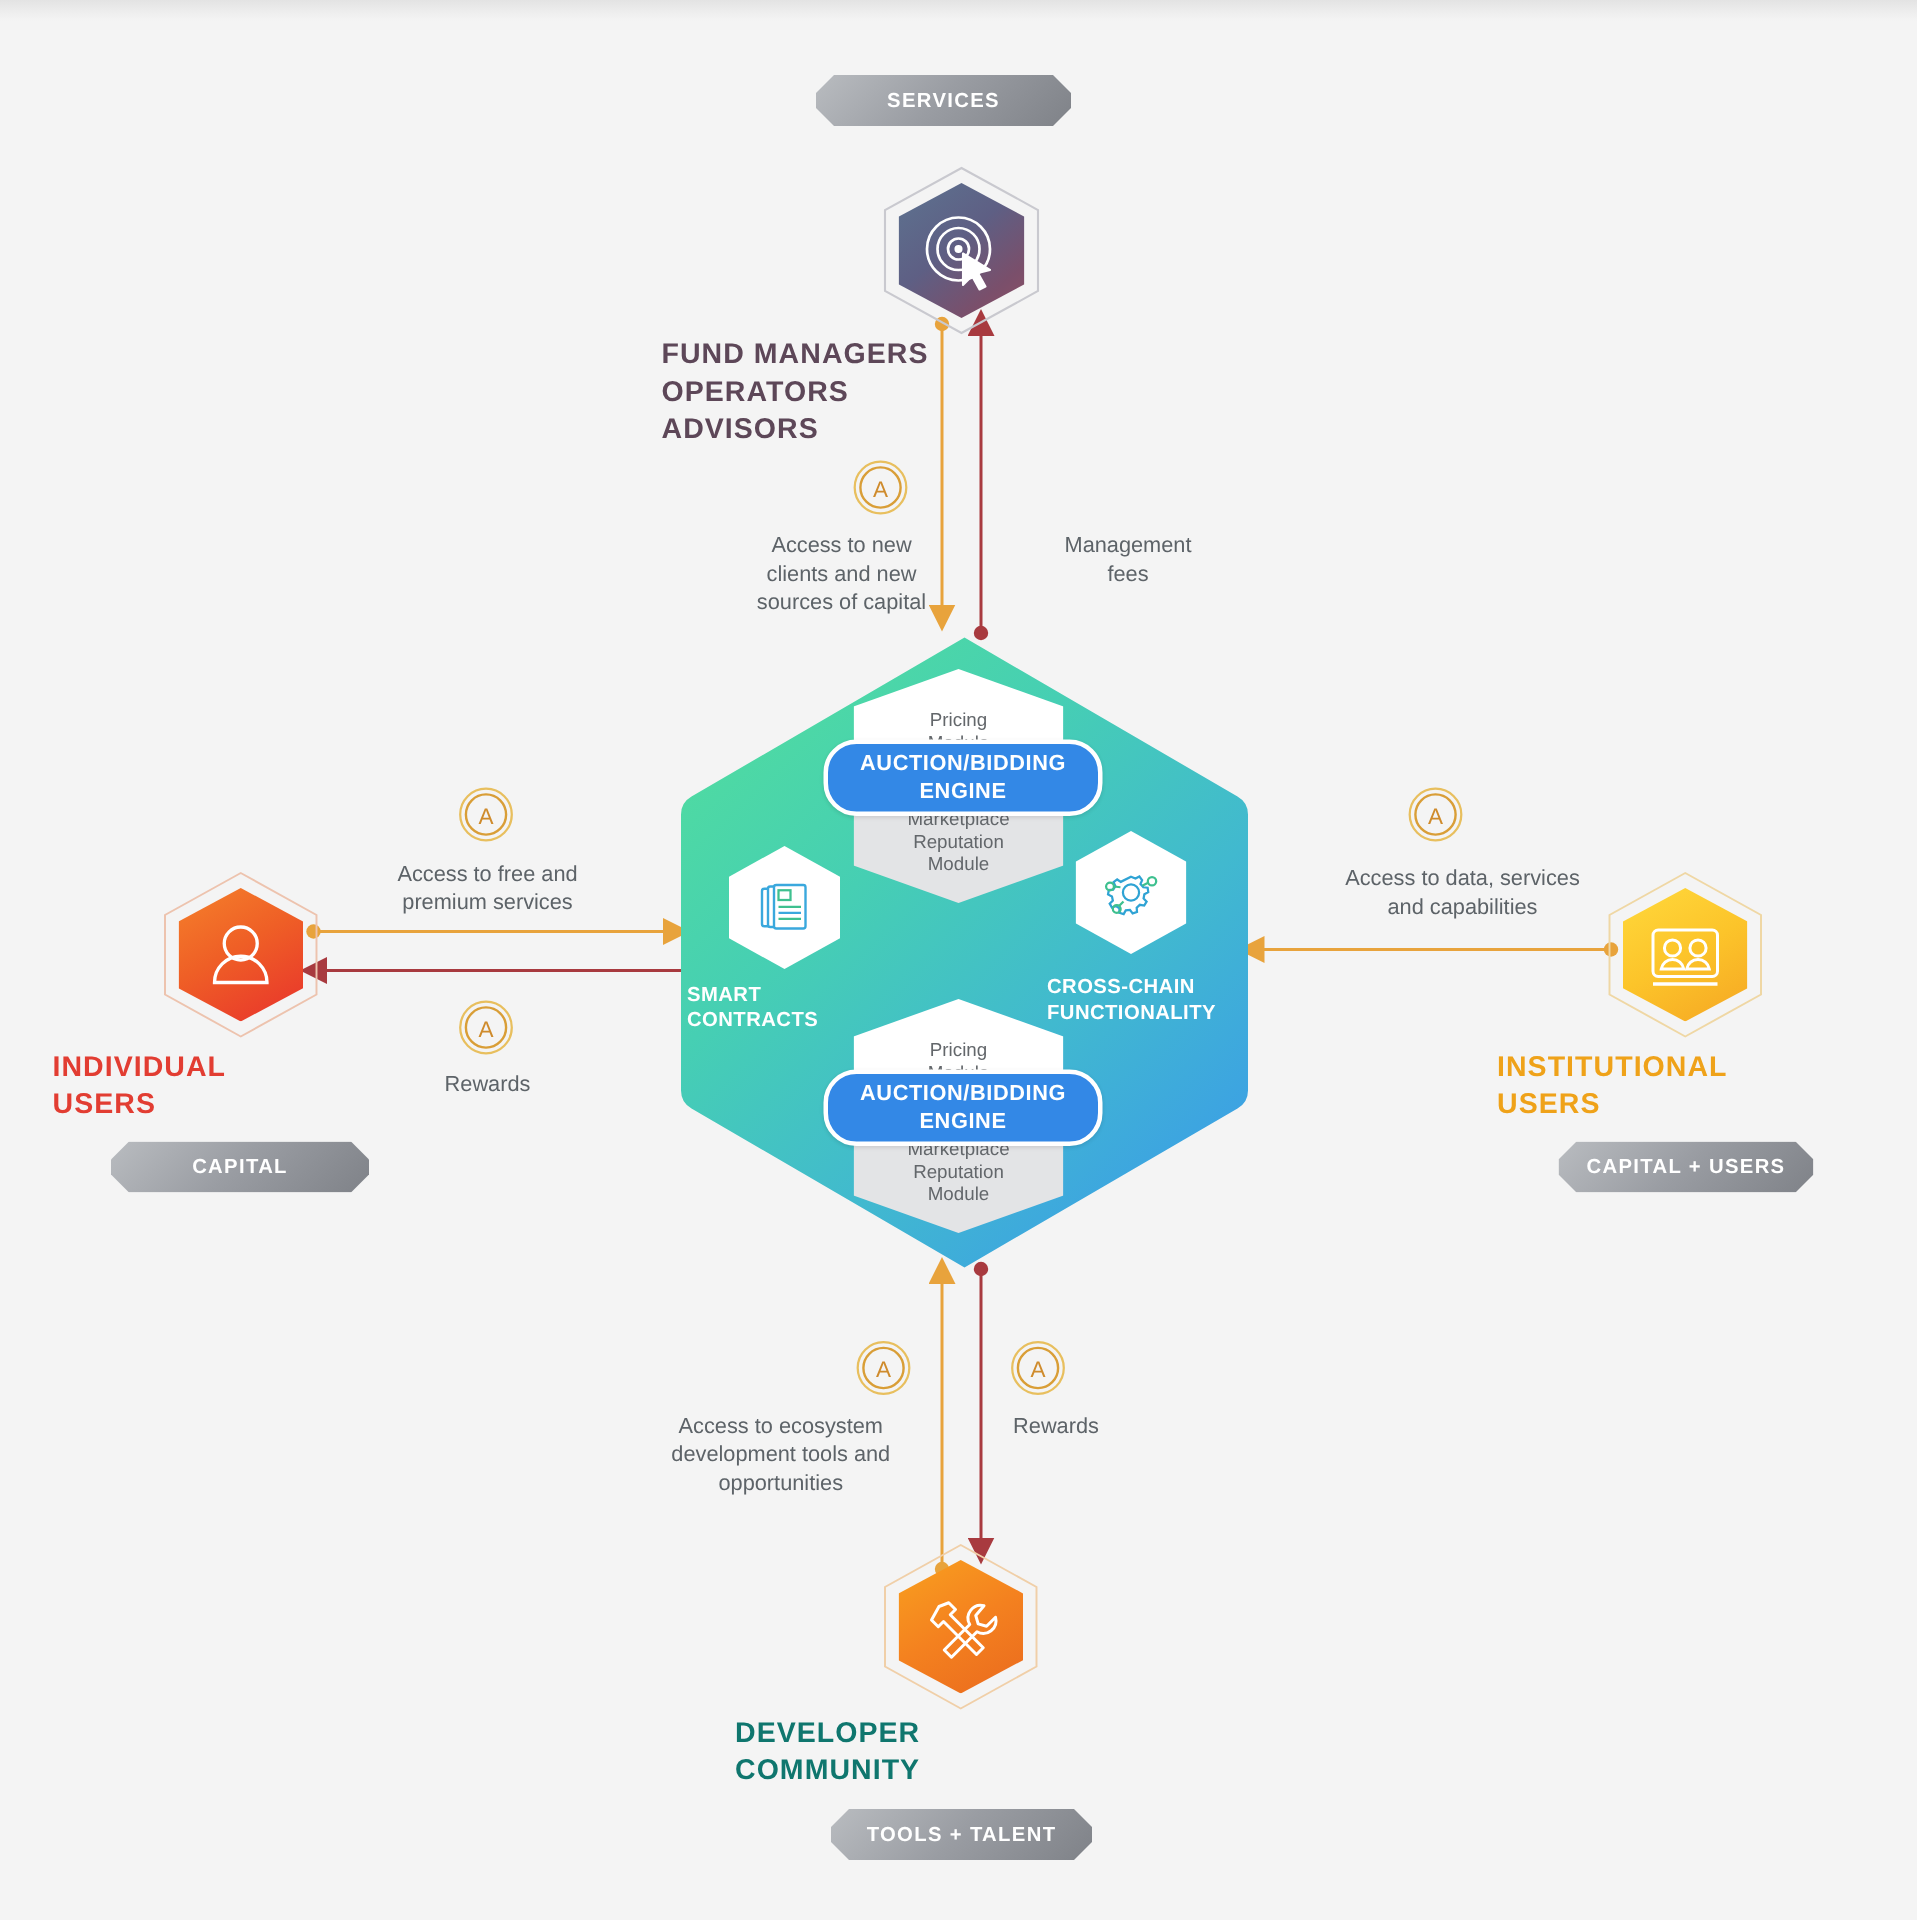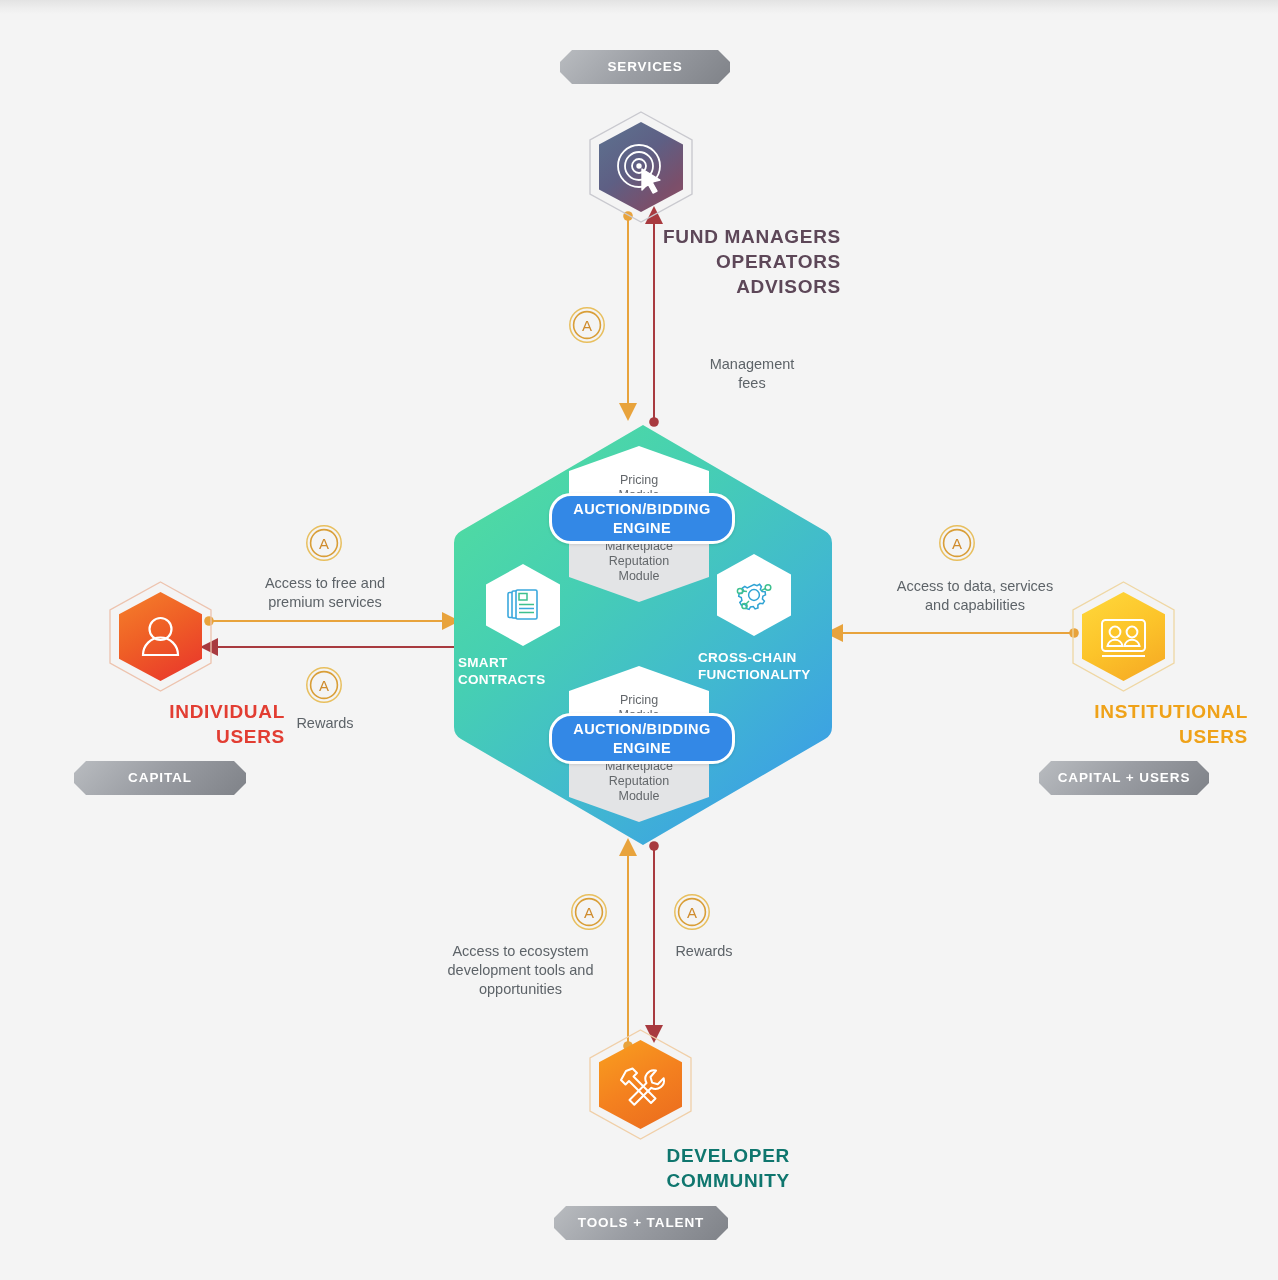--- a/index.html
+++ b/index.html
@@ -31,21 +31,21 @@
   
   .hexwrap{position:absolute;}
   .hexouter{
     position:absolute;left:0;top:0;width:100%;height:100%;
   }
   .hexnode{
     position:absolute;
     clip-path:polygon(50% 0,100% 25%,100% 75%,50% 100%,0 75%,0 25%);
   }
   .nodelabel{
-    position:absolute;text-align:right;
+    position:absolute;text-align:left;
     font-weight:700;font-size:19px;letter-spacing:.7px;line-height:25px;
   }
 
   
   #corehex{
     position:absolute;left:452px;top:423px;width:382px;height:424px;
   }
 
   
   .modhex{position:absolute;width:140px;height:156px;}
@@ -215,21 +215,21 @@
           <line x1="13" y1="30" x2="16" y2="27"></line>
         </g>
       </svg>
     </div>
     <div class="featlabel" style="left:246px;top:226px;width:130px;">
       <div>CROSS-CHAIN</div>
       <div>FUNCTIONALITY</div>
     </div>
   </div>
 
-  <div class="banner" style="left:560px;top:50px;width:170px;">SERVICES</div>
+  <div class="banner" style="left:544px;top:50px;width:170px;">SERVICES</div>
 
   <div class="hexwrap" style="left:588px;top:110px;width:106px;height:114px;">
     <svg class="hexouter" width="106" height="114" viewBox="0 0 106 114">
       <polygon points="53,2 104,30 104,84 53,112 2,84 2,30" fill="none" stroke="#c9c9cf" stroke-width="1.4"></polygon>
     </svg>
     <div class="hexnode" style="left:11px;top:12px;width:84px;height:90px;
          background:linear-gradient(140deg,#5d7390 0%,#5e5f84 45%,#7a4f6b 78%,#8d4f63 100%);">
       <svg width="84" height="90" viewBox="0 0 84 90">
         <g fill="none" stroke="#ffffff" stroke-width="1.8">
           <circle cx="40" cy="44" r="21"></circle>
@@ -246,20 +246,25 @@
     <div>OPERATORS</div>
     <div>ADVISORS</div>
   </div>
 
   <div class="token" style="left:568px;top:306px;">
     <svg width="38" height="38" viewBox="0 0 38 38">
       <circle cx="19" cy="19" r="17.2" fill="none" stroke="#e8bf5e" stroke-width="1.5"></circle>
       <circle cx="19" cy="19" r="13.4" fill="none" stroke="#d99e37" stroke-width="1.6"></circle>
       <text x="19" y="25" text-anchor="middle" font-family="Liberation Sans, sans-serif" font-size="15" fill="#cf8b2c">A</text>
     </svg>
+  </div>
+  <div class="caption" style="left:466px;top:355px;width:190px;">
+    <div>Access to new</div>
+    <div>clients and new</div>
+    <div>sources of capital</div>
   </div>
   <div class="caption" style="left:672px;top:355px;width:160px;text-align:center;">
     <div>Management</div>
     <div>fees</div>
   </div>
 
   <div class="hexwrap" style="left:108px;top:580px;width:105px;height:113px;">
     <svg class="hexouter" width="105" height="113" viewBox="0 0 105 113">
       <polygon points="52.5,2 103,30 103,83 52.5,111 2,83 2,30" fill="none" stroke="#edc3ae" stroke-width="1.3"></polygon>
     </svg>

